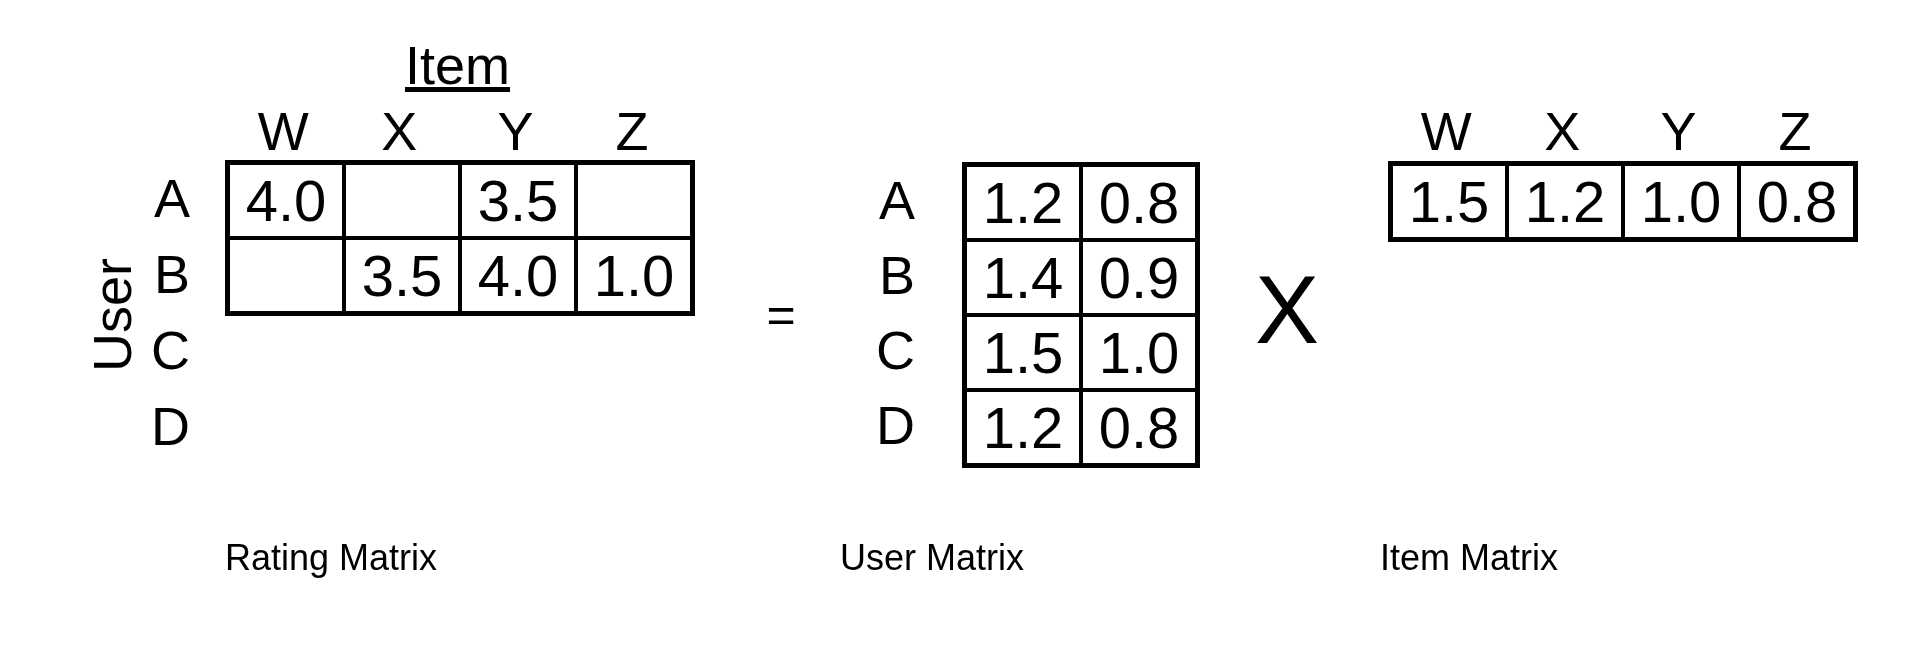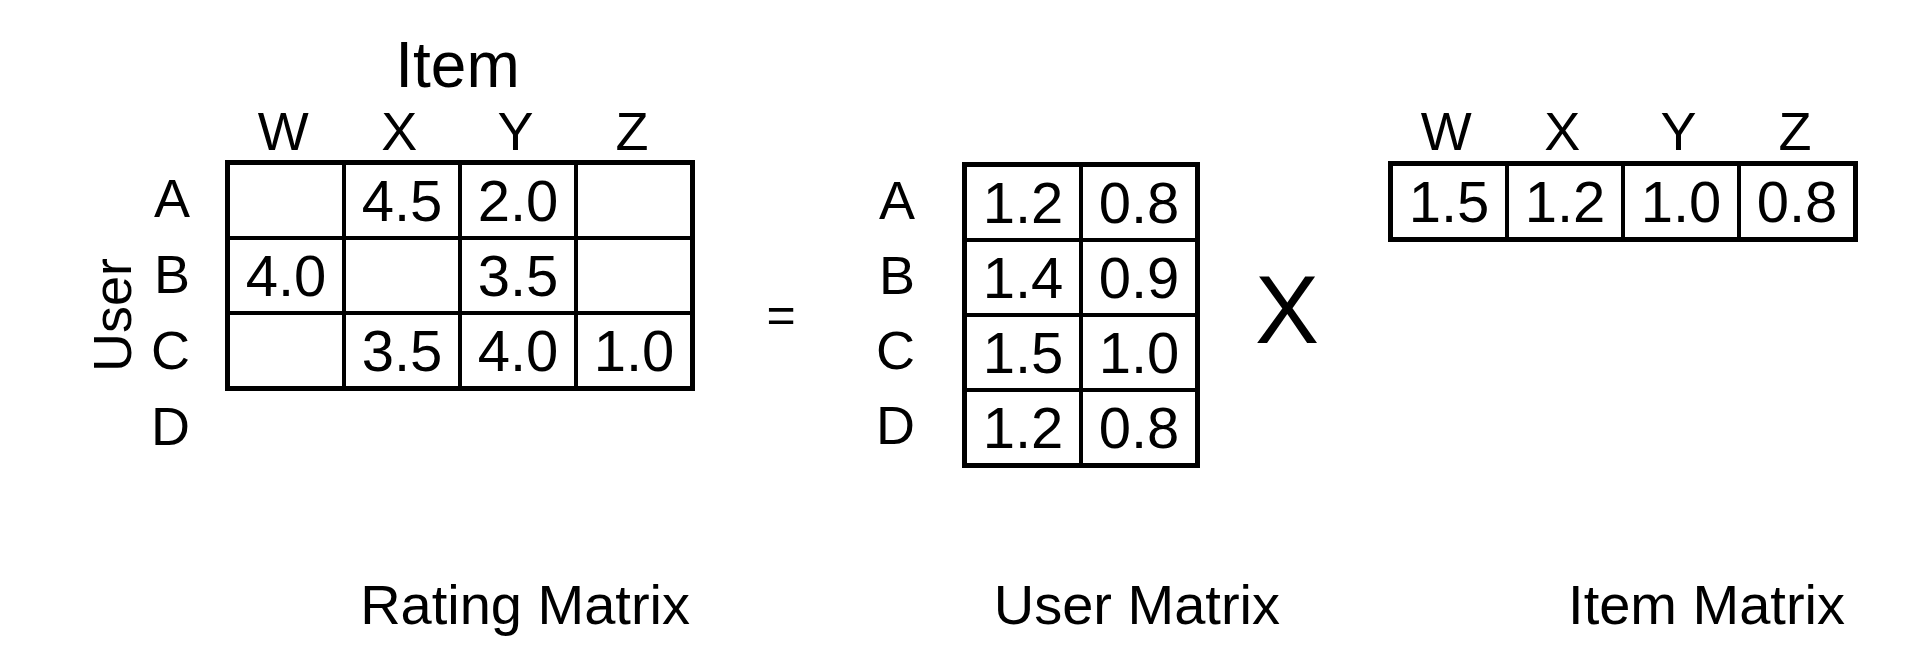--- a/index.html
+++ b/index.html
@@ -8,21 +8,21 @@
     width: 1920px;
     height: 646px;
     background: #ffffff;
     color: #000000;
     font-family: "Liberation Sans", sans-serif;
     overflow: hidden;
   }
   .axis-label-top {
     position: absolute;
     left: 225px; top: 36px; width: 465px; height: 58px;
-    line-height: 58px; text-align: center; font-size: 64px;
+    line-height: 58px; text-align: center; font-size: 54px; text-decoration: underline;
   }
   .axis-label-left {
     position: absolute;
     left: 112px; top: 315px;
     transform: translate(-50%, -50%) rotate(-90deg);
     font-size: 54px; white-space: nowrap;
   }
   .hdr-row {
     position: absolute;
     display: grid;
@@ -71,21 +71,21 @@
     left: 741px; top: 280px; width: 80px; height: 70px;
     line-height: 70px; font-size: 50px;
   }
   #multiply-sign {
     left: 1234px; top: 252px; width: 106px; height: 116px;
     line-height: 116px; font-size: 96px;
   }
   .caption {
     position: absolute;
     top: 528px; height: 60px; line-height: 60px;
-    text-align: right; font-size: 56px; margin-top: 47px;
+    text-align: left; font-size: 36px;
   }
   #rating-caption { left: 225px;  width: 465px; }
   #user-caption   { left: 840px;  width: 440px; }
   #item-caption   { left: 1380px; width: 465px; }
 </style>
 </head>
 <body>
 
 <div class="canvas">
 
@@ -101,26 +101,20 @@
 
   <div class="row-labels" id="rating-row-labels">
     <span>A</span>
     <span>B</span>
     <span>C</span>
     <span>D</span>
   </div>
 
   <table class="mtx" id="rating-table">
     <tbody>
-        <tr>
-      <td></td>
-      <td>4.5</td>
-      <td>2.0</td>
-      <td></td>
-    </tr>
     <tr>
       <td>4.0</td>
       <td></td>
       <td>3.5</td>
       <td></td>
     </tr>
     <tr>
       <td></td>
       <td>3.5</td>
       <td>4.0</td>

